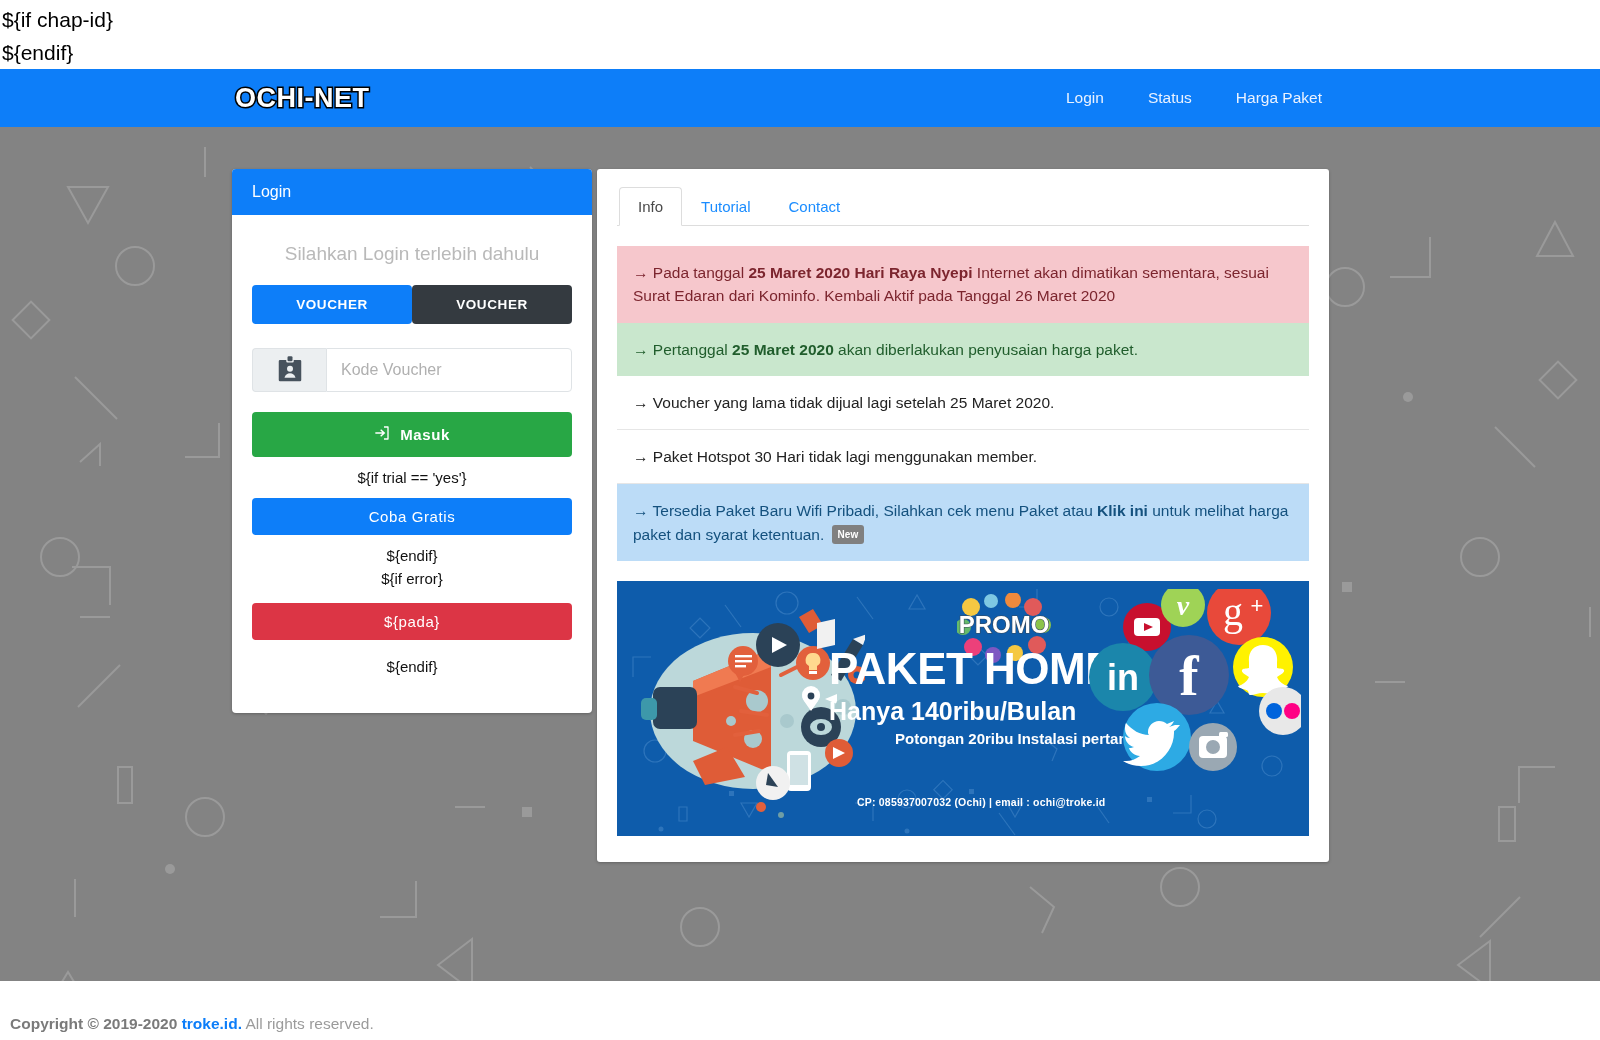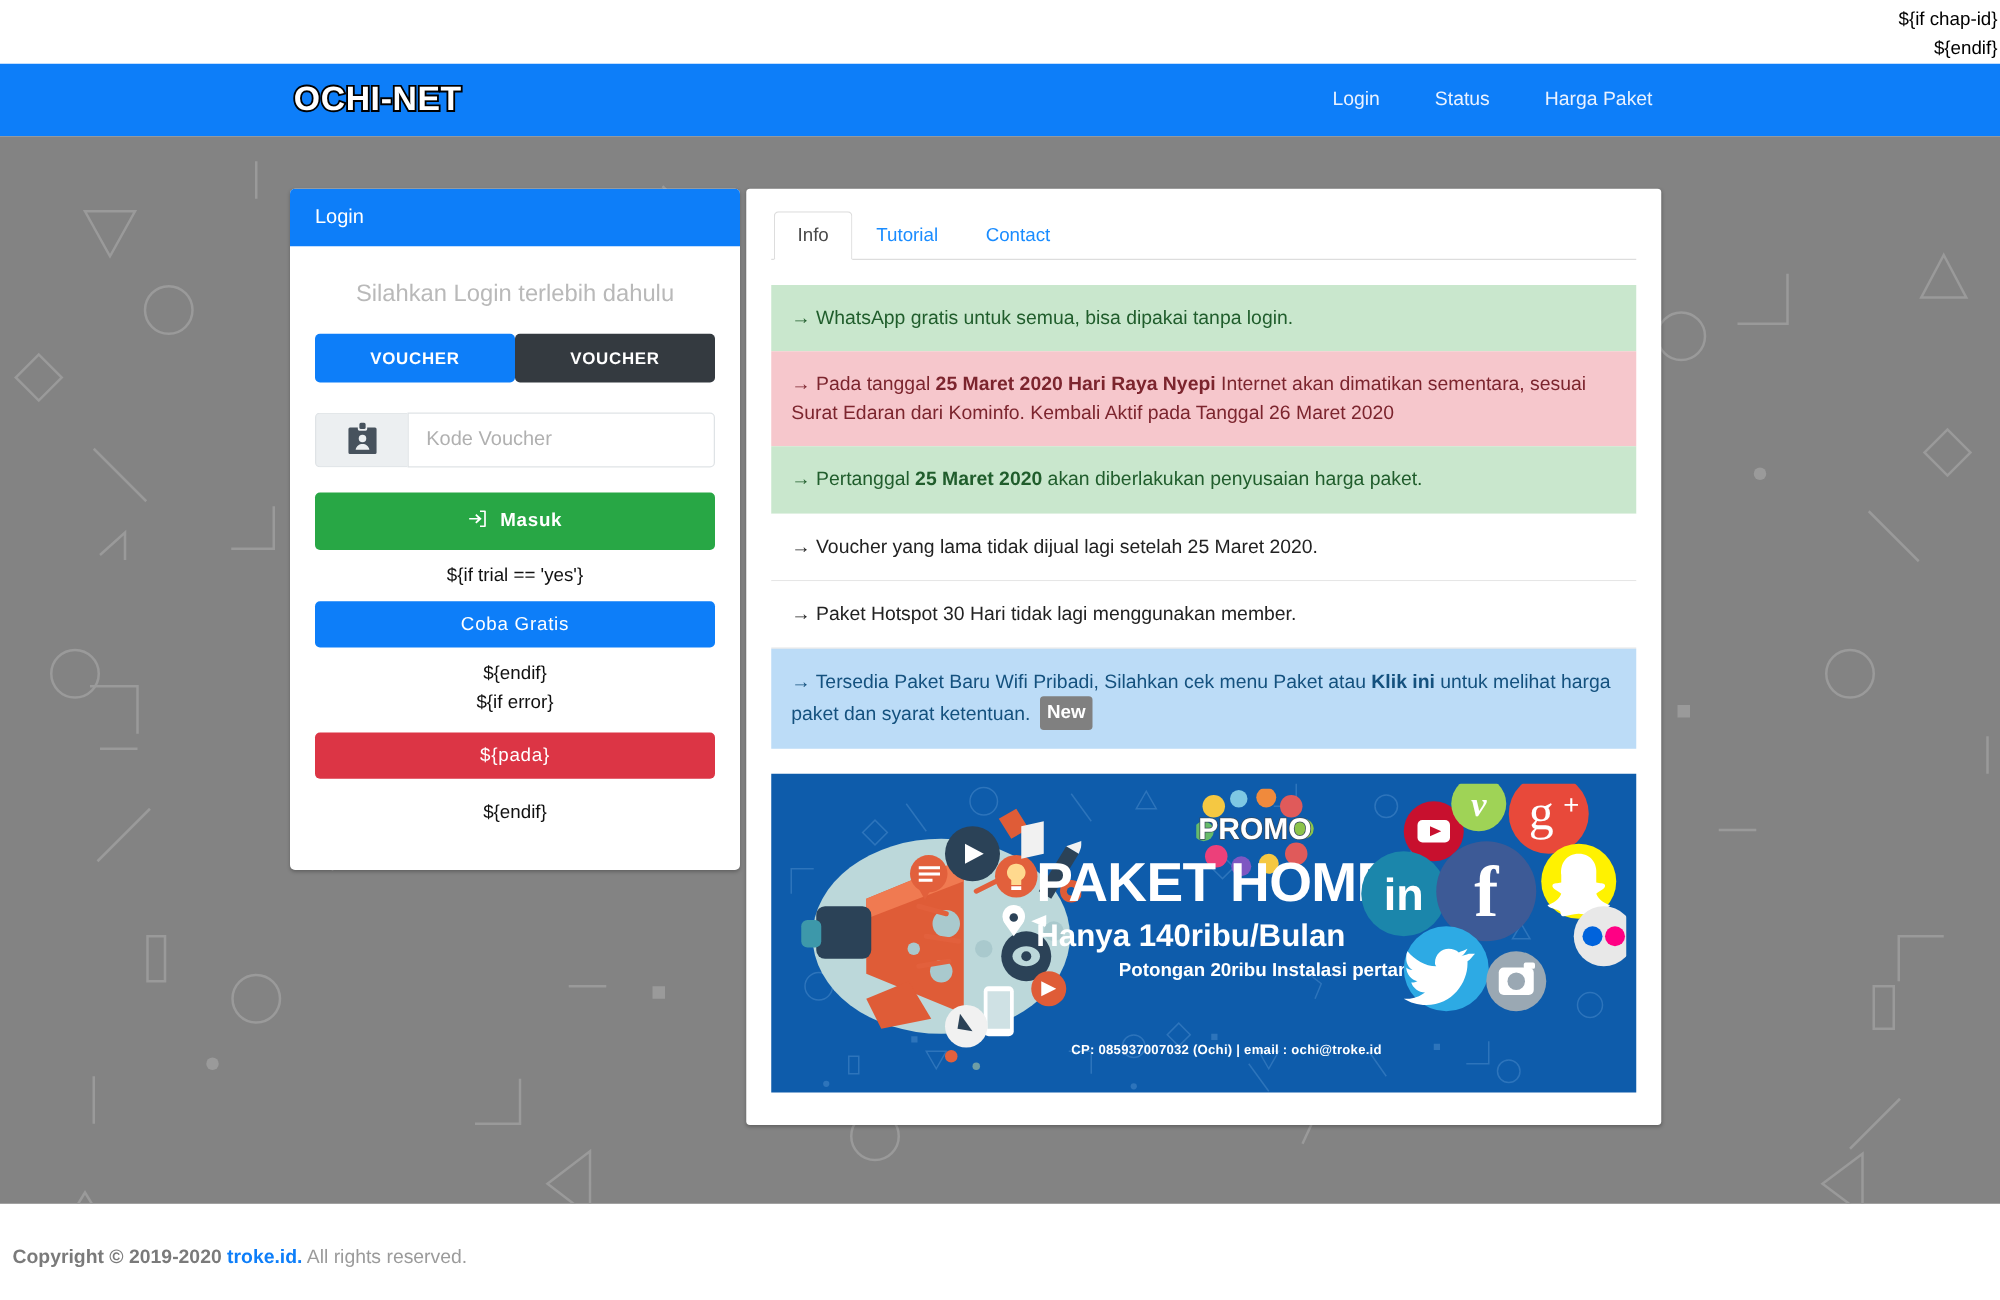--- a/index.html
+++ b/index.html
@@ -4,21 +4,21 @@
 <style>
   * { box-sizing: border-box; margin: 0; padding: 0; }
   html, body {
     width: 1600px; height: 1040px;
     font-family: "Liberation Sans", sans-serif;
     background: #ffffff;
     overflow: hidden;
   }
 
   
-  .tpl-top { padding: 4px 2px 0 2px; background:#fff; font-size:15px; color:#000; line-height:1.55;text-align:right; }
+  .tpl-top { padding: 4px 2px 0 2px; background:#fff; font-size:21px; color:#000; line-height:1.55; }
 
   
   .navbar {
     height: 58px; background:#0d7ef9; display:flex; align-items:center;
     position:relative;
     gap:32px;
   }
   .brand {
     margin-left:235px; font-size:27px; font-weight:bold; color:#fff;
     letter-spacing:.5px;
@@ -86,21 +86,21 @@
   .tab.active { color:#4a4a4a; background:#fff; border-color:#dddddd #dddddd #fff; }
 
   .alerts { margin-top:20px; }
   .alert { padding:15px 16px; font-size:15.5px; line-height:1.5; }
   .alert b { font-weight:bold; }
   .a-success { background:#c9e7cd; color:#205d2c; }
   .a-danger  { background:#f6c7cc; color:#7c252e; }
   .a-plain   { background:#fff; color:#222; border-bottom:1px solid #e6e6e6; }
   .a-info    { background:#bcdcf7; color:#14517e; }
   .badge-new {
-    display:inline-block; background:#808080; color:#fff; font-size:15px; font-weight:bold;
+    display:inline-block; background:#808080; color:#fff; font-size:10px; font-weight:bold;
     padding:2px 6px; border-radius:3px; vertical-align:2px; margin-left:3px;
   }
 
   
   .banner {
     margin-top:20px; height:255px; background:#0e5cab; position:relative; overflow:hidden;
   }
   .banner .bpattern { position:absolute; inset:0; }
   .banner-text { position:absolute; left:212px; top:66px; color:#fff; }
   .banner-title { font-size:44px; font-weight:bold; letter-spacing:-.5px; line-height:1; }
@@ -244,21 +244,20 @@
     </div>
 
     <div class="info-card">
       <div class="tabs">
         <div class="tab active">Info</div>
         <div class="tab">Tutorial</div>
         <div class="tab">Contact</div>
       </div>
 
       <div class="alerts">
-          <div class="alert a-success"><span>→ </span><span>WhatsApp gratis untuk semua, bisa dipakai tanpa login.</span></div>
           <div class="alert a-danger"><span>→ </span><span>Pada tanggal </span><b>25 Maret 2020 Hari Raya Nyepi</b><span> Internet akan dimatikan sementara, sesuai Surat Edaran dari Kominfo. Kembali Aktif pada Tanggal 26 Maret 2020</span></div>
           <div class="alert a-success"><span>→ </span><span>Pertanggal </span><b>25 Maret 2020</b><span> akan diberlakukan penyusaian harga paket.</span></div>
           <div class="alert a-plain"><span>→ </span><span>Voucher yang lama tidak dijual lagi setelah 25 Maret 2020.</span></div>
           <div class="alert a-plain"><span>→ </span><span>Paket Hotspot 30 Hari tidak lagi menggunakan member.</span></div>
           <div class="alert a-info"><span>→ </span><span>Tersedia Paket Baru Wifi Pribadi, Silahkan cek menu Paket atau </span><b>Klik ini</b><span> untuk melihat harga paket dan syarat ketentuan. </span><span class="badge-new">New</span></div>
         </div>
 
       <div class="banner">
         <svg class="bpattern" viewBox="0 0 692 255" preserveAspectRatio="none">
           <g stroke="#2d74bb" stroke-width="1.2" fill="none">

